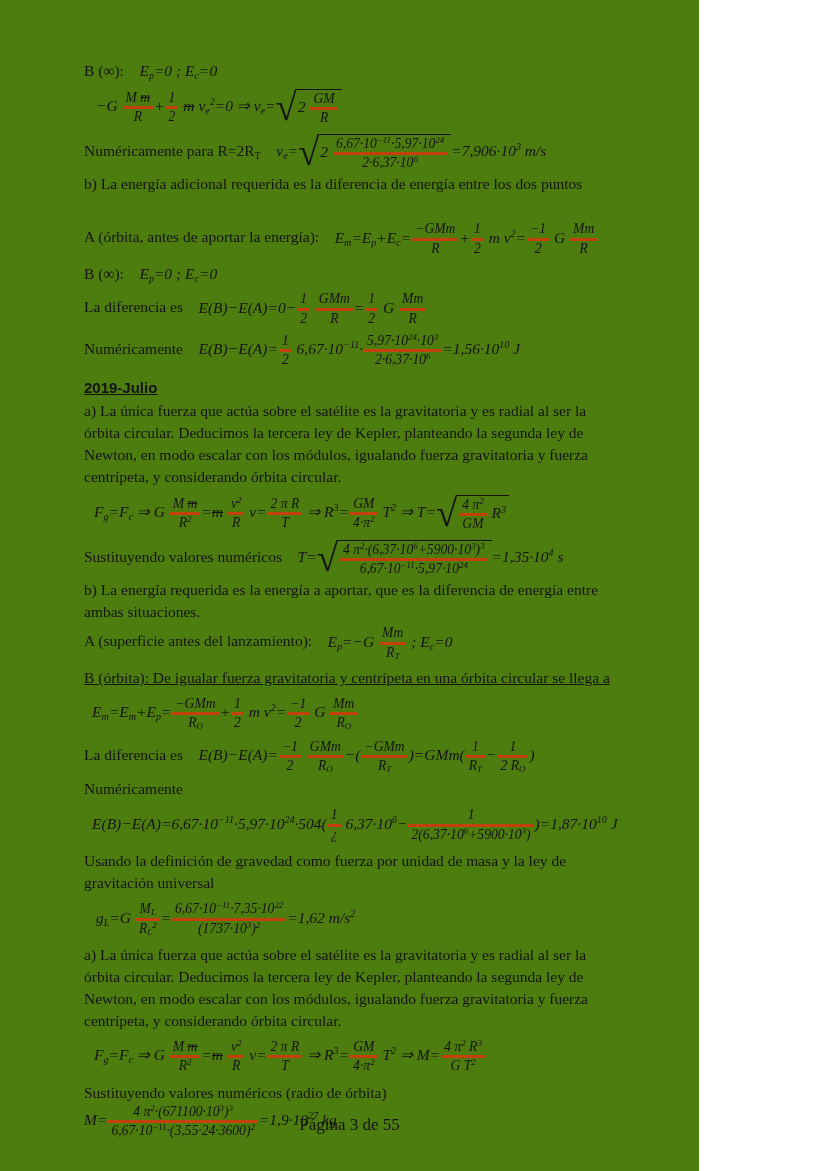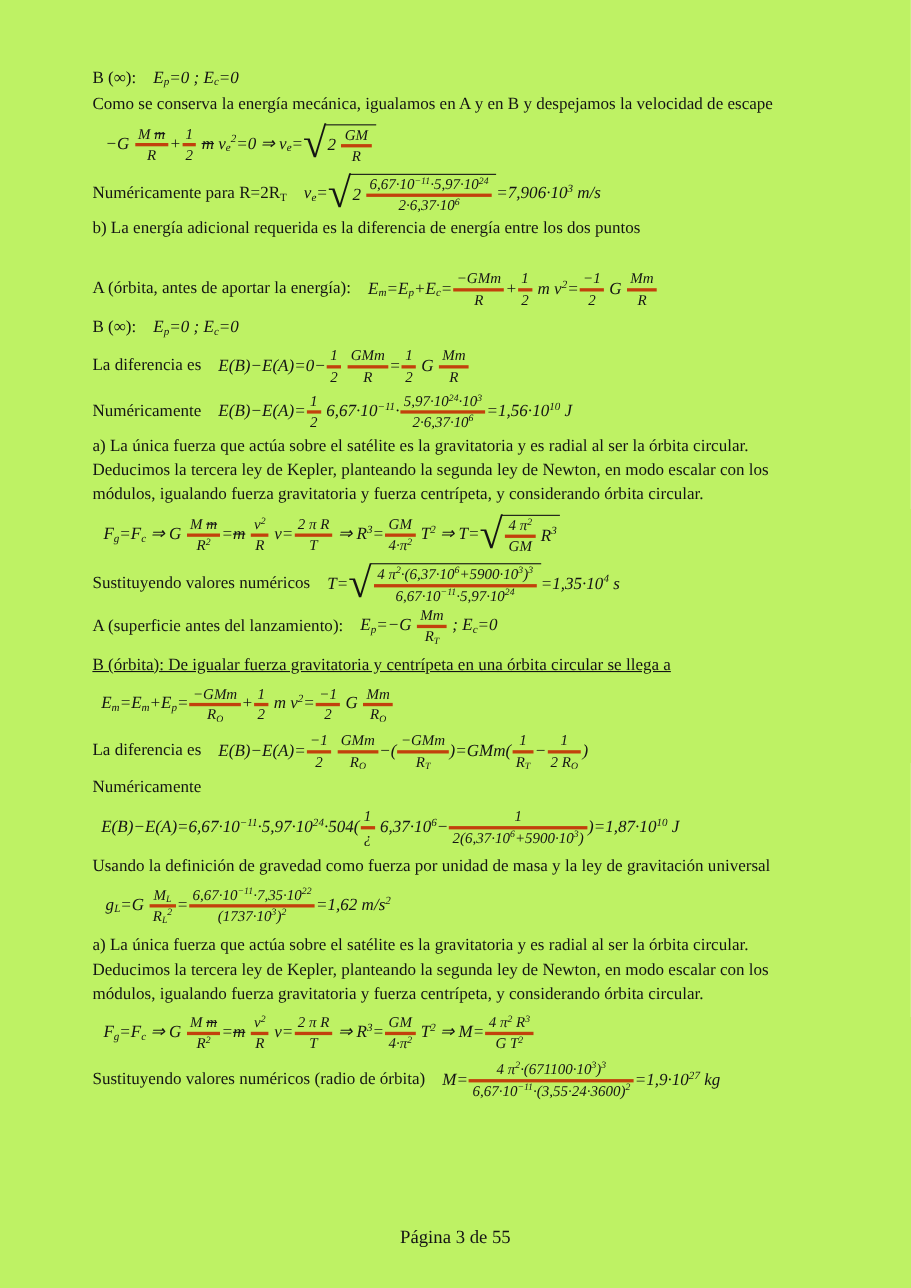--- a/index.html
+++ b/index.html
@@ -1,17 +1,17 @@
 <!DOCTYPE html>
 <html><head>
 <meta charset="utf-8">
 <style>
   html,body{margin:0;padding:0;}
   body{width:828px;height:1171px;background:#ffffff;overflow:hidden;}
-  .page{position:relative;width:828px;height:1171px;background:#bef264;}
+  .page{position:relative;width:699px;height:1171px;background:#4d7c0f;}
   .doc-body{
     position:absolute;top:58px;left:84px;right:76px;
     font-family:"Liberation Serif",serif;font-size:15.5px;line-height:1.42;color:#141414;
   }
   .block{margin:2px 0;}
   .block.formula{margin:7px 0;}
   .block.heading,.block.heading-underline{
     font-family:"Liberation Sans",sans-serif;font-size:15px;font-weight:700;margin:7px 0 2px;
   }
   .block.heading-underline .seg{text-decoration:underline;}
@@ -31,43 +31,44 @@
     position:absolute;bottom:36px;left:0;right:0;text-align:center;
     font-family:"Liberation Serif",serif;font-size:17px;color:#141414;
   }
 </style>
 </head>
 <body>
 
 <div class="page">
   <div class="doc-body">
       <div class="block body"><span class="seg text">B (∞):    </span><span class="seg math">E<sub>p</sub>=0 ; E<sub>c</sub>=0</span></div>
-      <div class="block body"><span class="seg text">Como se conserva la energía mecánica, igualamos en A y en B y despejamos la velocidad de escape</span></div>
       <div class="block formula" style="padding-left: 12px;"><span class="seg math">−G <span class="mfrac"><span class="mnum">M <span class="mcancel">m</span></span><span class="mden">R</span></span>+<span class="mfrac"><span class="mnum">1</span><span class="mden">2</span></span> <span class="mcancel">m</span> v<sub>e</sub><sup>2</sup>=0 ⇒ v<sub>e</sub>=<span class="msqrt">
             <span class="msqrt-sign big">√</span>
             <span class="msqrt-body">2 <span class="mfrac"><span class="mnum">GM</span><span class="mden">R</span></span></span>
           </span></span></div>
       <div class="block body"><span class="seg text">Numéricamente para R=2R<sub>T</sub>    </span><span class="seg math">v<sub>e</sub>=<span class="msqrt">
             <span class="msqrt-sign big">√</span>
             <span class="msqrt-body">2 <span class="mfrac"><span class="mnum">6,67·10<sup>−11</sup>·5,97·10<sup>24</sup></span><span class="mden">2·6,37·10<sup>6</sup></span></span></span>
           </span>=7,906·10<sup>3</sup> m/s</span></div>
       <div class="block body"><span class="seg text">b) La energía adicional requerida es la diferencia de energía entre los dos puntos</span></div>
       <div class="block body" style="margin-top: 26px;"><span class="seg text">A (órbita, antes de aportar la energía):    </span><span class="seg math">E<sub>m</sub>=E<sub>p</sub>+E<sub>c</sub>=<span class="mfrac"><span class="mnum">−GMm</span><span class="mden">R</span></span>+<span class="mfrac"><span class="mnum">1</span><span class="mden">2</span></span> m v<sup>2</sup>=<span class="mfrac"><span class="mnum">−1</span><span class="mden">2</span></span> G <span class="mfrac"><span class="mnum">Mm</span><span class="mden">R</span></span></span></div>
       <div class="block body" style="margin-top: 6px;"><span class="seg text">B (∞):    </span><span class="seg math">E<sub>p</sub>=0 ; E<sub>c</sub>=0</span></div>
       <div class="block body" style="margin-top: 6px;"><span class="seg text">La diferencia es    </span><span class="seg math">E(B)−E(A)=0−<span class="mfrac"><span class="mnum">1</span><span class="mden">2</span></span> <span class="mfrac"><span class="mnum">GMm</span><span class="mden">R</span></span>=<span class="mfrac"><span class="mnum">1</span><span class="mden">2</span></span> G <span class="mfrac"><span class="mnum">Mm</span><span class="mden">R</span></span></span></div>
       <div class="block body" style="margin-top: 6px;"><span class="seg text">Numéricamente    </span><span class="seg math">E(B)−E(A)=<span class="mfrac"><span class="mnum">1</span><span class="mden">2</span></span> 6,67·10<sup>−11</sup>·<span class="mfrac"><span class="mnum">5,97·10<sup>24</sup>·10<sup>3</sup></span><span class="mden">2·6,37·10<sup>6</sup></span></span>=1,56·10<sup>10</sup> J</span></div>
+      <div class="block heading-underline" style="margin-top: 8px;"><span class="seg text">2019-Julio</span></div>
       <div class="block body"><span class="seg text">a) La única fuerza que actúa sobre el satélite es la gravitatoria y es radial al ser la órbita circular. Deducimos la tercera ley de Kepler, planteando la segunda ley de Newton, en modo escalar con los módulos, igualando fuerza gravitatoria y fuerza centrípeta, y considerando órbita circular.</span></div>
       <div class="block formula" style="padding-left: 10px;"><span class="seg math">F<sub>g</sub>=F<sub>c</sub> ⇒ G <span class="mfrac"><span class="mnum">M <span class="mcancel">m</span></span><span class="mden">R<sup>2</sup></span></span>=<span class="mcancel">m</span> <span class="mfrac"><span class="mnum">v<sup>2</sup></span><span class="mden">R</span></span>      v=<span class="mfrac"><span class="mnum">2 π R</span><span class="mden">T</span></span> ⇒ R<sup>3</sup>=<span class="mfrac"><span class="mnum">GM</span><span class="mden">4·π<sup>2</sup></span></span> T<sup>2</sup> ⇒ T=<span class="msqrt">
             <span class="msqrt-sign big">√</span>
             <span class="msqrt-body"><span class="mfrac"><span class="mnum">4 π<sup>2</sup></span><span class="mden">GM</span></span> R<sup>3</sup></span>
           </span></span></div>
       <div class="block body"><span class="seg text">Sustituyendo valores numéricos    </span><span class="seg math">T=<span class="msqrt">
             <span class="msqrt-sign big">√</span>
             <span class="msqrt-body"><span class="mfrac"><span class="mnum">4 π<sup>2</sup>·(6,37·10<sup>6</sup>+5900·10<sup>3</sup>)<sup>3</sup></span><span class="mden">6,67·10<sup>−11</sup>·5,97·10<sup>24</sup></span></span></span>
           </span>=1,35·10<sup>4</sup> s</span></div>
+      <div class="block body"><span class="seg text">b) La energía requerida es la energía a aportar, que es la diferencia de energía entre ambas situaciones.</span></div>
       <div class="block body" style="margin-top: 0;"><span class="seg text">A (superficie antes del lanzamiento):    </span><span class="seg math">E<sub>p</sub>=−G <span class="mfrac"><span class="mnum">Mm</span><span class="mden">R<sub>T</sub></span></span> ; E<sub>c</sub>=0</span></div>
       <div class="block body" style="margin-top: 6px; text-decoration: underline;"><span class="seg text">B (órbita): De igualar fuerza gravitatoria y centrípeta en una órbita circular se llega a</span></div>
       <div class="block formula" style="padding-left: 8px;"><span class="seg math">E<sub>m</sub>=E<sub>m</sub>+E<sub>p</sub>=<span class="mfrac"><span class="mnum">−GMm</span><span class="mden">R<sub>O</sub></span></span>+<span class="mfrac"><span class="mnum">1</span><span class="mden">2</span></span> m v<sup>2</sup>=<span class="mfrac"><span class="mnum">−1</span><span class="mden">2</span></span> G <span class="mfrac"><span class="mnum">Mm</span><span class="mden">R<sub>O</sub></span></span></span></div>
       <div class="block body"><span class="seg text">La diferencia es    </span><span class="seg math">E(B)−E(A)=<span class="mfrac"><span class="mnum">−1</span><span class="mden">2</span></span> <span class="mfrac"><span class="mnum">GMm</span><span class="mden">R<sub>O</sub></span></span>−(<span class="mfrac"><span class="mnum">−GMm</span><span class="mden">R<sub>T</sub></span></span>)=GMm(<span class="mfrac"><span class="mnum">1</span><span class="mden">R<sub>T</sub></span></span>−<span class="mfrac"><span class="mnum">1</span><span class="mden">2 R<sub>O</sub></span></span>)</span></div>
       <div class="block body" style="margin-top: 4px;"><span class="seg text">Numéricamente</span></div>
       <div class="block formula" style="padding-left: 8px;"><span class="seg math">E(B)−E(A)=6,67·10<sup>−11</sup>·5,97·10<sup>24</sup>·504(<span class="mfrac"><span class="mnum">1</span><span class="mden">¿</span></span> 6,37·10<sup>6</sup>−<span class="mfrac"><span class="mnum">1</span><span class="mden">2(6,37·10<sup>6</sup>+5900·10<sup>3</sup>)</span></span>)=1,87·10<sup>10</sup> J</span></div>
       <div class="block body"><span class="seg text">Usando la definición de gravedad como fuerza por unidad de masa y la ley de gravitación universal</span></div>
       <div class="block formula" style="padding-left: 12px;"><span class="seg math">g<sub>L</sub>=G <span class="mfrac"><span class="mnum">M<sub>L</sub></span><span class="mden">R<sub>L</sub><sup>2</sup></span></span>=<span class="mfrac"><span class="mnum">6,67·10<sup>−11</sup>·7,35·10<sup>22</sup></span><span class="mden">(1737·10<sup>3</sup>)<sup>2</sup></span></span>=1,62 m/s<sup>2</sup></span></div>
       <div class="block body"><span class="seg text">a) La única fuerza que actúa sobre el satélite es la gravitatoria y es radial al ser la órbita circular. Deducimos la tercera ley de Kepler, planteando la segunda ley de Newton, en modo escalar con los módulos, igualando fuerza gravitatoria y fuerza centrípeta, y considerando órbita circular.</span></div>
       <div class="block formula" style="padding-left: 10px;"><span class="seg math">F<sub>g</sub>=F<sub>c</sub> ⇒ G <span class="mfrac"><span class="mnum">M <span class="mcancel">m</span></span><span class="mden">R<sup>2</sup></span></span>=<span class="mcancel">m</span> <span class="mfrac"><span class="mnum">v<sup>2</sup></span><span class="mden">R</span></span>      v=<span class="mfrac"><span class="mnum">2 π R</span><span class="mden">T</span></span> ⇒ R<sup>3</sup>=<span class="mfrac"><span class="mnum">GM</span><span class="mden">4·π<sup>2</sup></span></span> T<sup>2</sup> ⇒ M=<span class="mfrac"><span class="mnum">4 π<sup>2</sup> R<sup>3</sup></span><span class="mden">G T<sup>2</sup></span></span></span></div>

